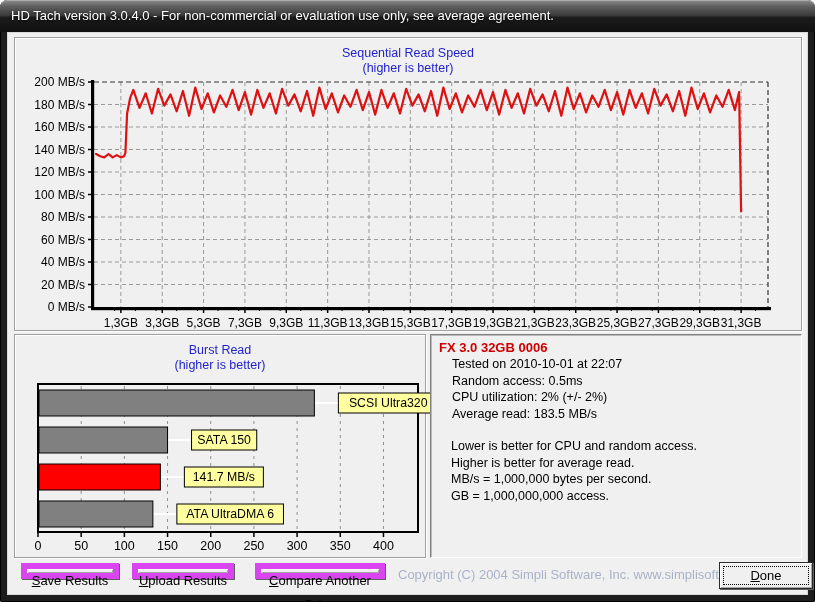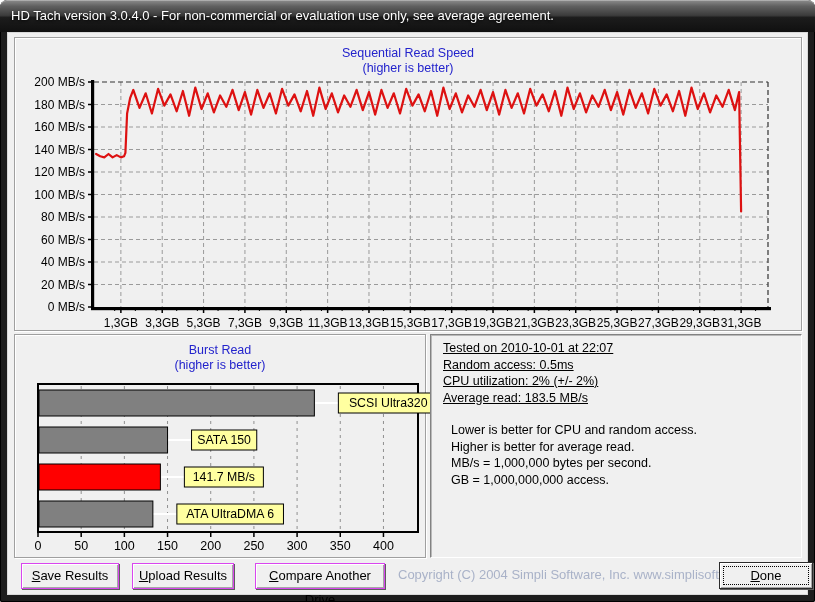--- a/index.html
+++ b/index.html
@@ -30,26 +30,26 @@
   }
   .panel-sunken{
     position:absolute;background:#f0f0f0;
     border:1px solid;border-color:#828282 #ffffff #ffffff #828282;
     box-shadow:inset 1px 1px 0 #b9b9b9;
   }
   .chart-title{color:#2323cc;font-size:12.5px;text-align:center;line-height:15px;}
   svg{overflow:visible;display:block;}
   .info-text{padding:5px 8px;font-size:12.5px;color:#000;}
   .drive-name{color:#cc0000;font-weight:bold;font-size:13px;line-height:16px;}
-  .info-line{line-height:16.5px;margin-left:4px;text-decoration:underline;}
+  .info-line{line-height:16.5px;margin-left:13px;}
   .info-note{line-height:16.5px;margin-left:12px;}
   .spacer{height:16px;}
   .btn{
-    position:absolute;height:26px;background:#f0f0f0;
-    border:1px solid #d946ef;
+    position:absolute;height:16px;background:#f0f0f0;
+    border:6px solid #d946ef;
     box-shadow:inset 1px 1px 0 #ffffff, inset -1px -1px 0 #a6a6a6, 1px 1px 0 #5f5f5f;
     font-size:13px;color:#000;text-align:center;line-height:24px;
     font-family:"Liberation Sans",sans-serif;cursor:default;
     padding:0;
   }
   .btn-default{
     border:1px solid #2b2b2b;
     box-shadow:inset 1px 1px 0 #ffffff, inset -1px -1px 0 #a6a6a6, 1px 1px 0 #5f5f5f;
   }
   .focus-rect{position:absolute;left:3px;top:3px;right:3px;bottom:3px;border:1px dotted #000;pointer-events:none;}
@@ -245,20 +245,21 @@
           <text x="276.09090909090907" y="173" text-anchor="middle" font-size="12.5" fill="#000">300</text>
           <line x1="319.27272727272725" y1="156" x2="319.27272727272725" y2="160" stroke="#000" stroke-width="1.5"></line>
           <text x="319.27272727272725" y="173" text-anchor="middle" font-size="12.5" fill="#000">350</text>
           <line x1="362.45454545454544" y1="156" x2="362.45454545454544" y2="160" stroke="#000" stroke-width="1.5"></line>
           <text x="362.45454545454544" y="173" text-anchor="middle" font-size="12.5" fill="#000">400</text>
         </svg>
     </div>
 
     <div class="panel-sunken" style="left:422px;top:301px;width:372px;height:224px;">
       <div class="info-text">
+        <div class="drive-name">FX 3.0 32GB 0006</div>
         <div class="info-line">Tested on 2010-10-01 at 22:07</div>
         <div class="info-line">Random access: 0.5ms</div>
         <div class="info-line">CPU utilization: 2% (+/- 2%)</div>
         <div class="info-line">Average read: 183.5 MB/s</div>
         <div class="spacer"></div>
         <div class="info-note">Lower is better for CPU and random access.</div>
         <div class="info-note">Higher is better for average read.</div>
         <div class="info-note">MB/s = 1,000,000 bytes per second.</div>
         <div class="info-note">GB = 1,000,000,000 access.</div>
       </div>

